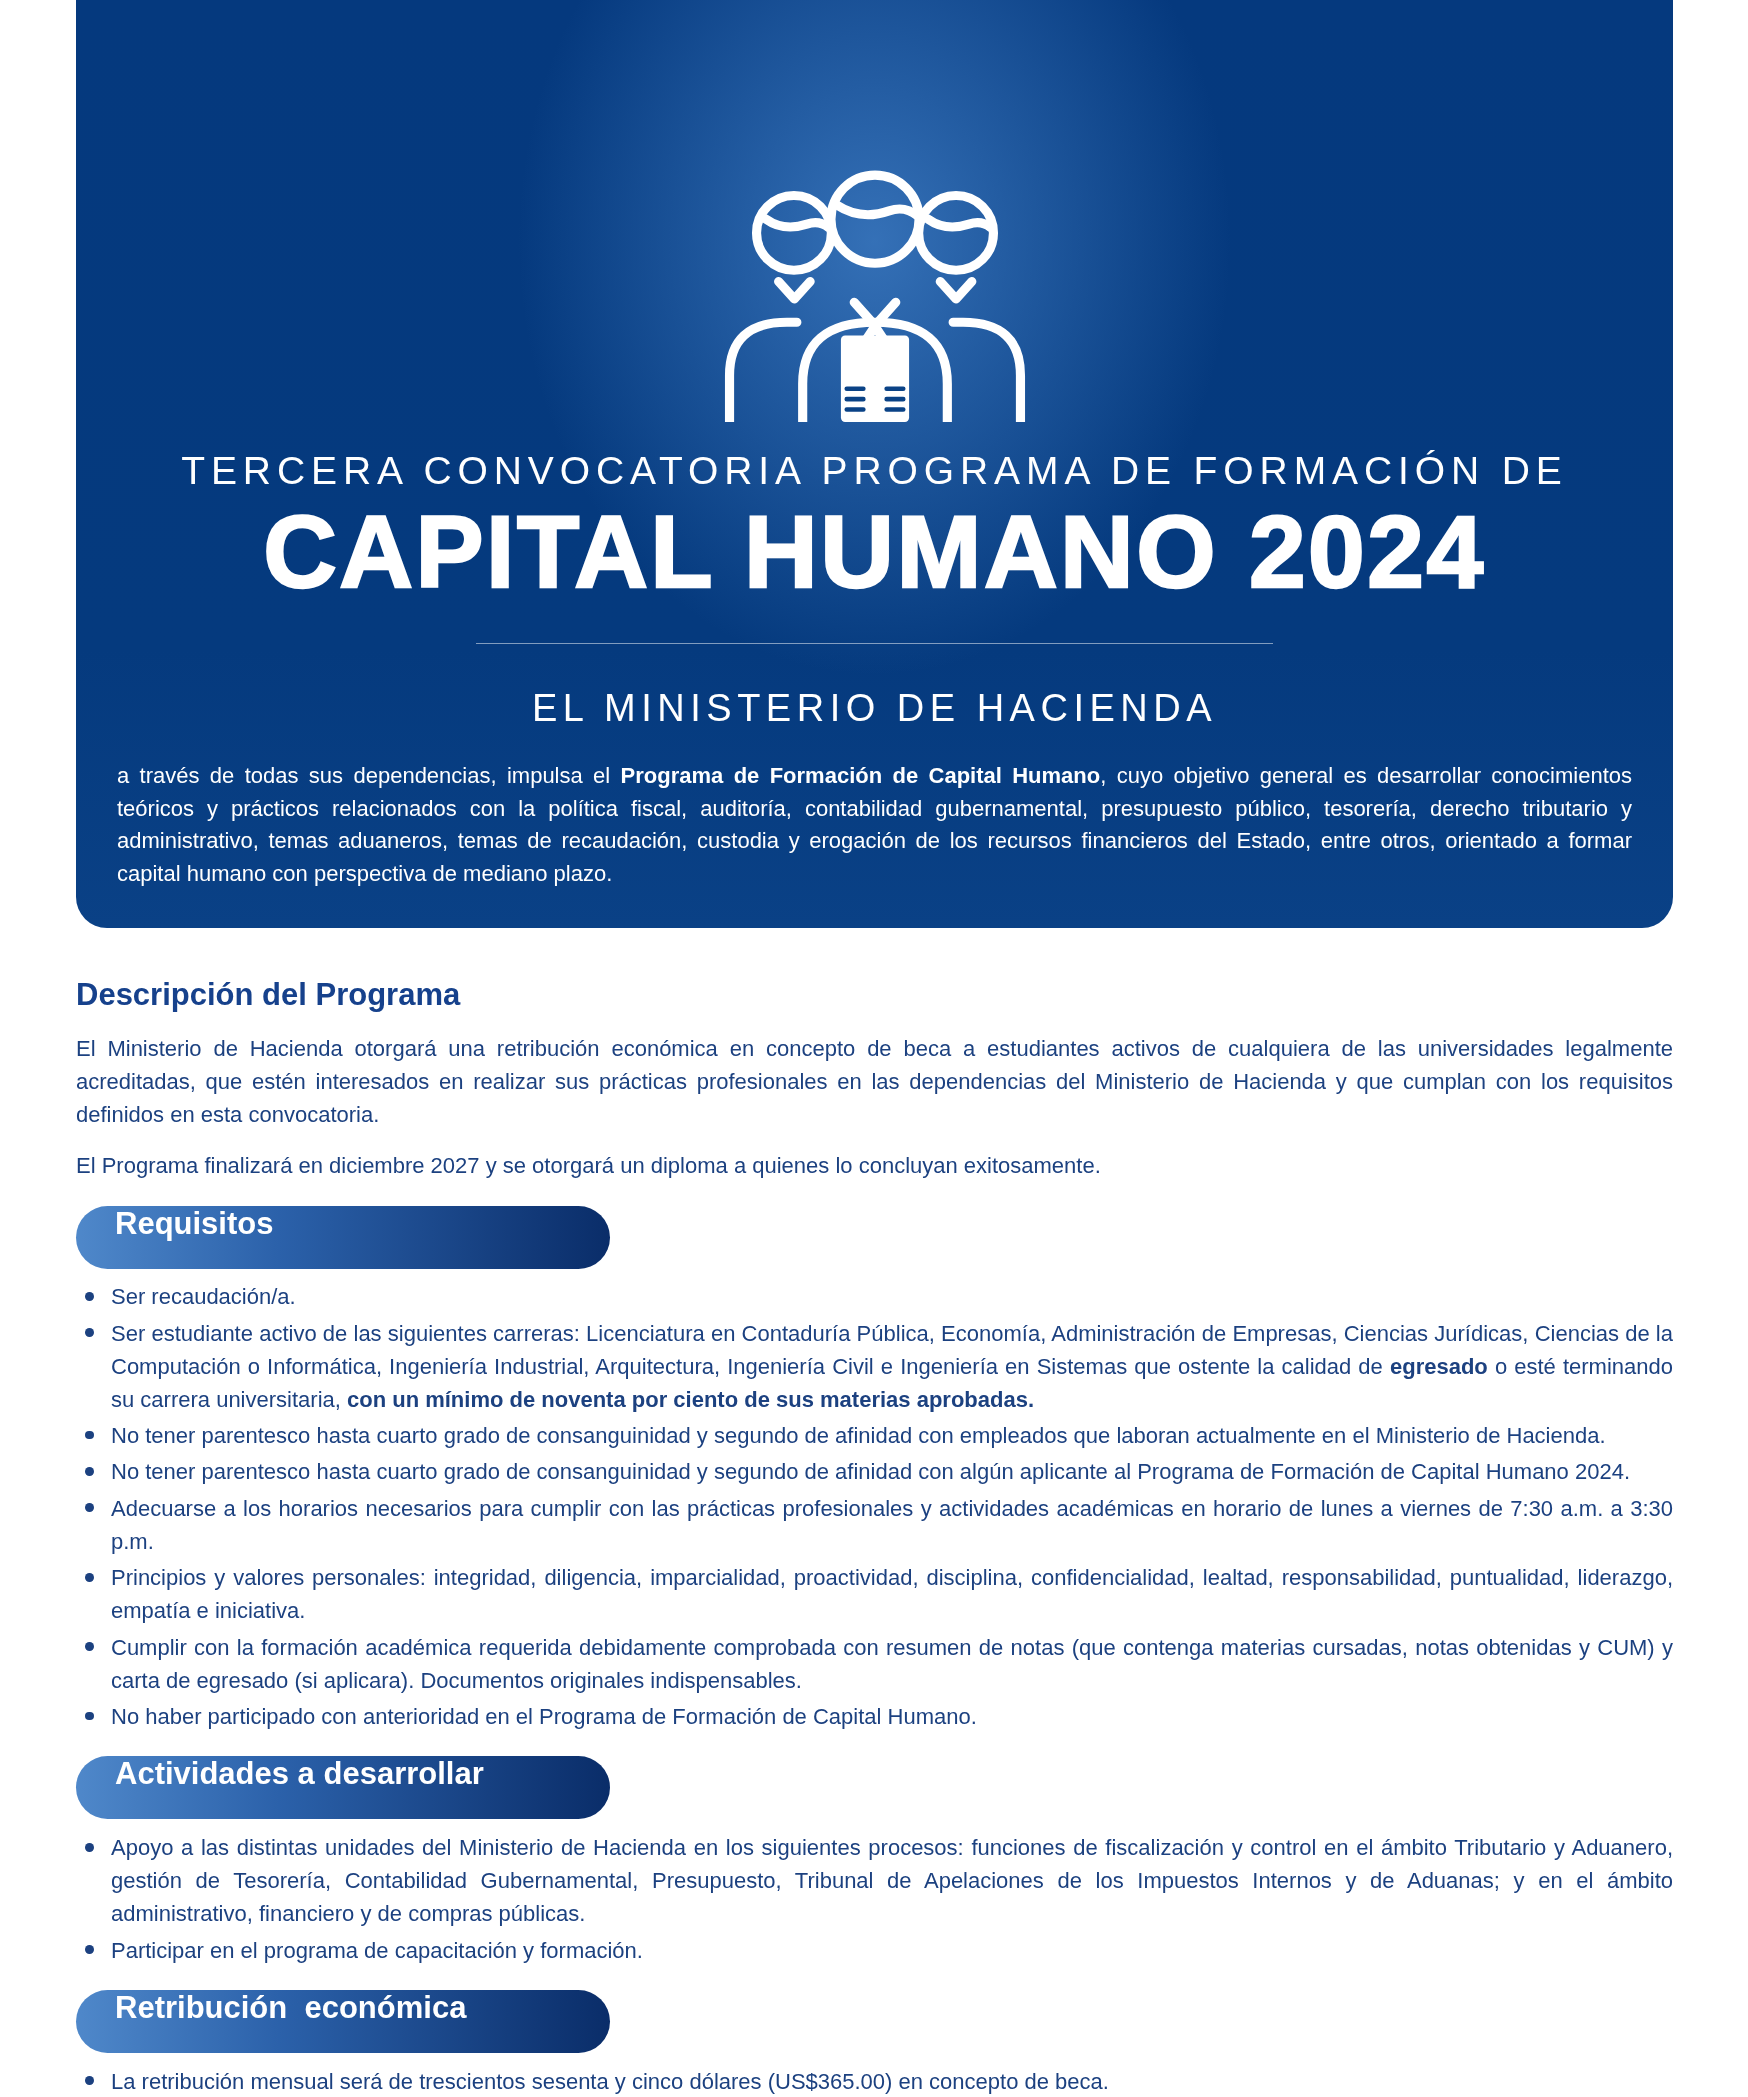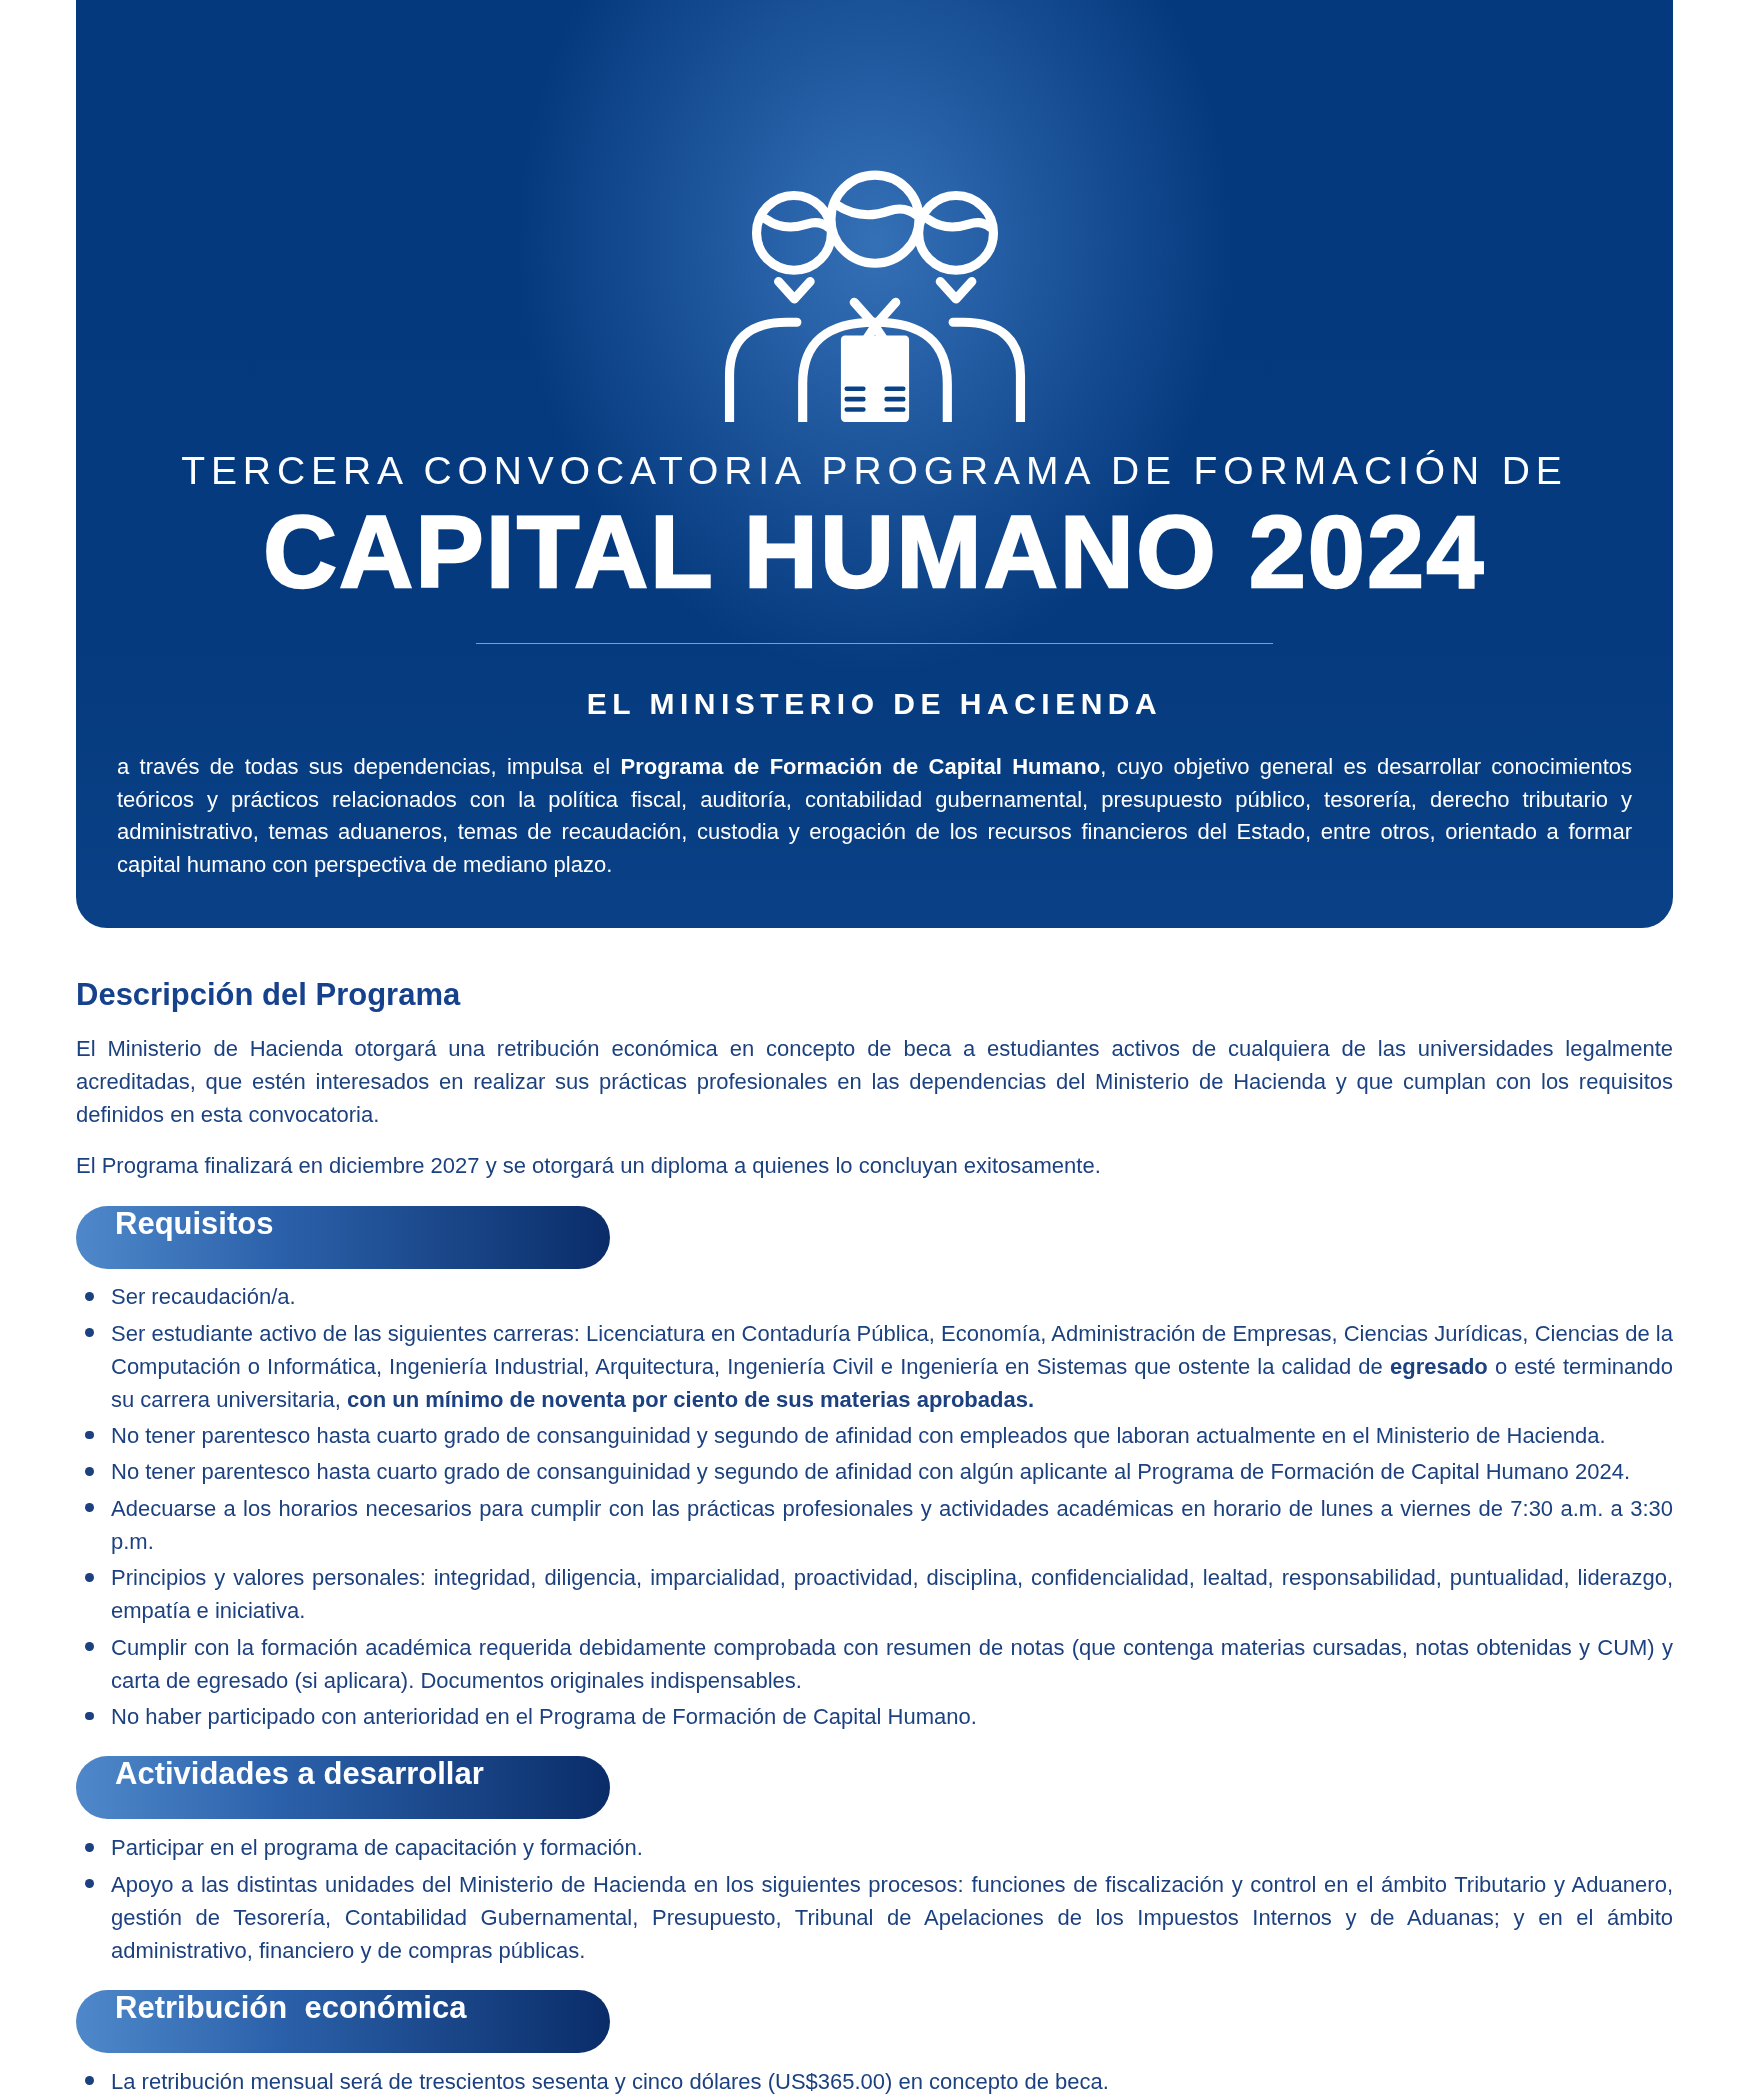--- a/index.html
+++ b/index.html
@@ -14,21 +14,21 @@
     background:
       radial-gradient(524px 638px at 50% 26%, rgba(66,128,199,0.78), rgba(66,128,199,0) 68%),
       linear-gradient(180deg,#05397e 0%, #053a7e 70%, #0a4186 100%);
     display:flex; flex-direction:column; align-items:center;
   }
   .people-svg { margin-top:156px; width:336px; height:266px; }
   .kicker { margin-top:27px; font-size:39px; font-weight:400; letter-spacing:5.9px; color:#ffffff; white-space:nowrap; }
   .big-title { margin-top:6.7px; font-size:102px; line-height:1.02; font-weight:700; letter-spacing:2.5px;
     color:#ffffff; -webkit-text-stroke:2.5px #ffffff; white-space:nowrap; }
   .hero-rule { margin-top:39px; width:797px; height:1.3px; background:rgba(255,255,255,0.5); }
-  .org-title { margin-top:43px; font-size:30px; font-weight:700; letter-spacing:5.5px; color:#ffffff; white-space:nowrap; }
+  .org-title { margin-top:43px; font-size:38px; font-weight:400; letter-spacing:5.5px; color:#ffffff; white-space:nowrap; }
   .intro { margin-top:30px; padding:0 41px; font-size:22px; line-height:1.48; color:#ffffff; text-align:justify; }
   .intro b { font-weight:700; }
 
   
   .content { position:absolute; left:76px; top:928px; width:1597px; color:#1c4180; }
   .desc-title { margin-top:49px; font-size:31px; font-weight:700; color:#16418c; }
   .body-p { margin-top:18.5px; font-size:22px; line-height:1.5; text-align:justify; }
 
   .pill {
     margin-top:23.5px; width:534px; height:63px; border-radius:33px;
@@ -91,22 +91,22 @@
       <li><span>Adecuarse a los horarios necesarios para cumplir con las prácticas profesionales y actividades académicas en horario de lunes a viernes de 7:30 a.m. a 3:30 p.m.</span></li>
       <li><span>Principios y valores personales: integridad, diligencia, imparcialidad, proactividad, disciplina, confidencialidad, lealtad, responsabilidad, puntualidad, liderazgo, empatía e iniciativa.</span></li>
       <li><span>Cumplir con la formación académica requerida debidamente comprobada con resumen de notas (que contenga materias cursadas, notas obtenidas y CUM) y carta de egresado (si aplicara). Documentos originales indispensables.</span></li>
       <li><span>No haber participado con anterioridad en el Programa de Formación de Capital Humano.</span></li>
     </ul>
 
     <div class="pill">
       <span>Actividades a desarrollar</span>
     </div>
     <ul class="blist">
+      <li><span>Apoyo a las distintas unidades del Ministerio de Hacienda en los siguientes procesos: funciones de fiscalización y control en el ámbito Tributario y Aduanero, gestión de Tesorería, Contabilidad Gubernamental, Presupuesto, Tribunal de Apelaciones de los Impuestos Internos y de Aduanas; y en el ámbito administrativo, financiero y de compras públicas.</span></li>
       <li><span>Participar en el programa de capacitación y formación.</span></li>
-      <li><span>Apoyo a las distintas unidades del Ministerio de Hacienda en los siguientes procesos: funciones de fiscalización y control en el ámbito Tributario y Aduanero, gestión de Tesorería, Contabilidad Gubernamental, Presupuesto, Tribunal de Apelaciones de los Impuestos Internos y de Aduanas; y en el ámbito administrativo, financiero y de compras públicas.</span></li>
     </ul>
 
     <div class="pill">
       <span>Retribución  económica</span>
     </div>
     <ul class="blist">
       <li><span>La retribución mensual será de trescientos sesenta y cinco dólares (US$365.00) en concepto de beca.</span></li>
     </ul>
 
   </main>

